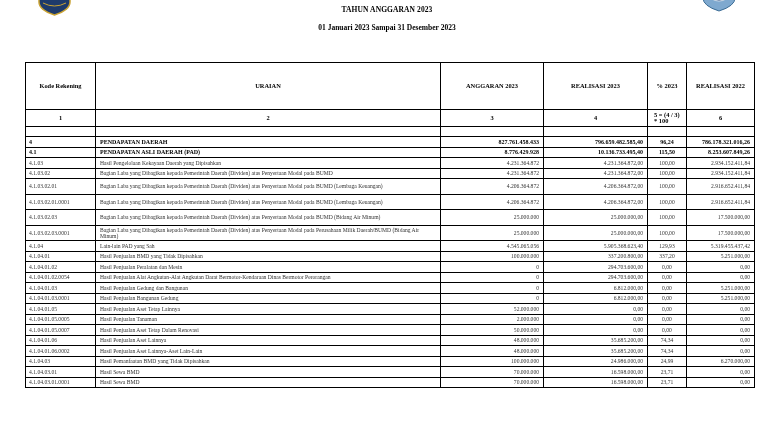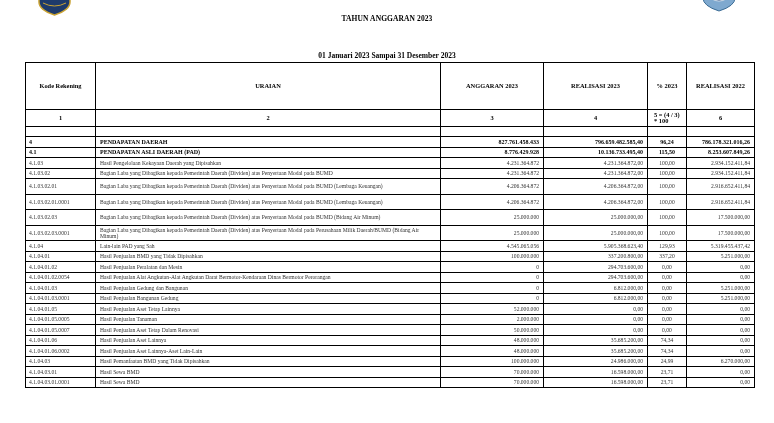--- a/index.html
+++ b/index.html
@@ -1,20 +1,20 @@
 <!DOCTYPE html>
 <html><head>
 <meta charset="utf-8">
 <style>
   html, body { margin:0; padding:0; background:#ffffff; }
   body { width:774px; height:423px; overflow:hidden; position:relative; font-family:"Liberation Serif", serif; color:#000; }
   .logo-left { position:absolute; left:37px; top:-14px; width:35px; height:30px; }
   .logo-right { position:absolute; left:702px; top:-14px; width:34px; height:26px; }
-  .title1 { position:absolute; left:0; width:774px; top:14px; text-align:center; font-weight:bold; font-size:7.5px; letter-spacing:0.1px; }
-  .title2 { position:absolute; left:0; width:774px; top:23px; text-align:center; font-weight:bold; font-size:7.5px;margin-top:28px; }
+  .title1 { position:absolute; left:0; width:774px; top:5px; text-align:center; font-weight:bold; font-size:7.5px; letter-spacing:0.1px; }
+  .title2 { position:absolute; left:0; width:774px; top:23px; text-align:center; font-weight:bold; font-size:7.5px; }
   table.rpt { position:absolute; left:25px; top:62px; border-collapse:collapse; table-layout:fixed; width:729px; }
   table.rpt td, table.rpt th { border:1px solid #000; padding:0 4px; font-size:5.6px; line-height:6.2px; vertical-align:middle; overflow:hidden; white-space:nowrap; }
   table.rpt th { font-weight:bold; font-size:6.4px; text-align:center; }
   .hdr th { height:46px; }
   .num th { height:16px; font-size:5.8px; }
   .num th.wrap { white-space:normal; line-height:6.4px; text-align:left; padding-left:6px; }
   .blank td { height:9px; }
   tr.r td { height:9.5px; color:#333; }
   tr.r.tall td { height:14.5px; }
   tr.r.tall td.u { white-space:normal; }

